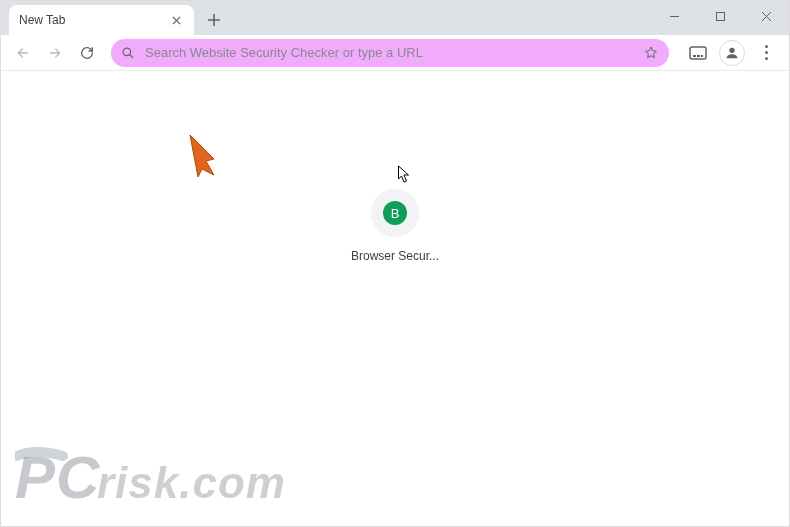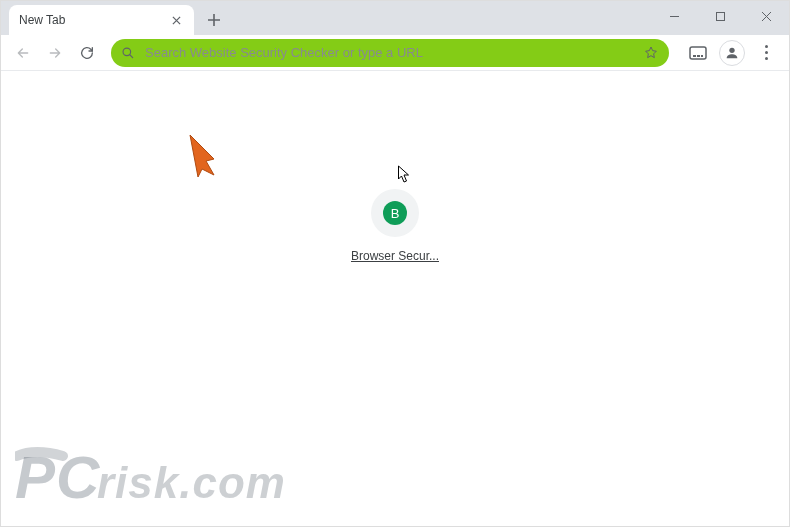--- a/index.html
+++ b/index.html
@@ -62,21 +62,21 @@
   }
   .nav-btn {
     width:28px; height:28px; display:flex; align-items:center; justify-content:center;
     border-radius:50%; cursor:pointer; color:#5f6368;
   }
   .nav-btn.disabled { color:#b9bbbe; cursor:default;}
   .nav-btn svg { width:16px; height:16px; }
   .omnibox {
     flex:1;
     height:28px;
-    background:#84cc16;
+    background:#f0abfc;
     border-radius:14px;
     display:flex;
     align-items:center;
     padding:0 10px;
     margin:0 6px;
   }
   .omnibox .search-icon { width:14px; height:14px; color:#5f6368; margin-right:10px; flex-shrink:0;}
   .omnibox input {
     flex:1; border:none; background:transparent; outline:none;
     font-size:13px; color:#5f6368;
@@ -106,21 +106,21 @@
     width:90px; display:flex; flex-direction:column; align-items:center;
     cursor:pointer;
   }
   .shortcut-icon {
     width:48px; height:48px; border-radius:50%; background:#f1f3f4;
     display:flex; align-items:center; justify-content:center;
     margin-bottom:12px;
   }
   .shortcut-label {
     font-size:12px; color:#3c4043; white-space:nowrap; overflow:hidden;
-    text-overflow:ellipsis; max-width:90px; text-align:center;text-decoration:underline;
+    text-overflow:ellipsis; max-width:90px; text-align:center;
   }
   .b-badge {
     width:24px; height:24px; border-radius:50%; background:#0f9d58;
     color:#fff; font-size:13px; font-weight:500; display:flex;
     align-items:center; justify-content:center;
   }
   .cursor-arrow {
     position:absolute; top:94px; left:395px; color:#000;
   }
   .cursor-arrow svg { width:15px; height:19px; display:block;}

